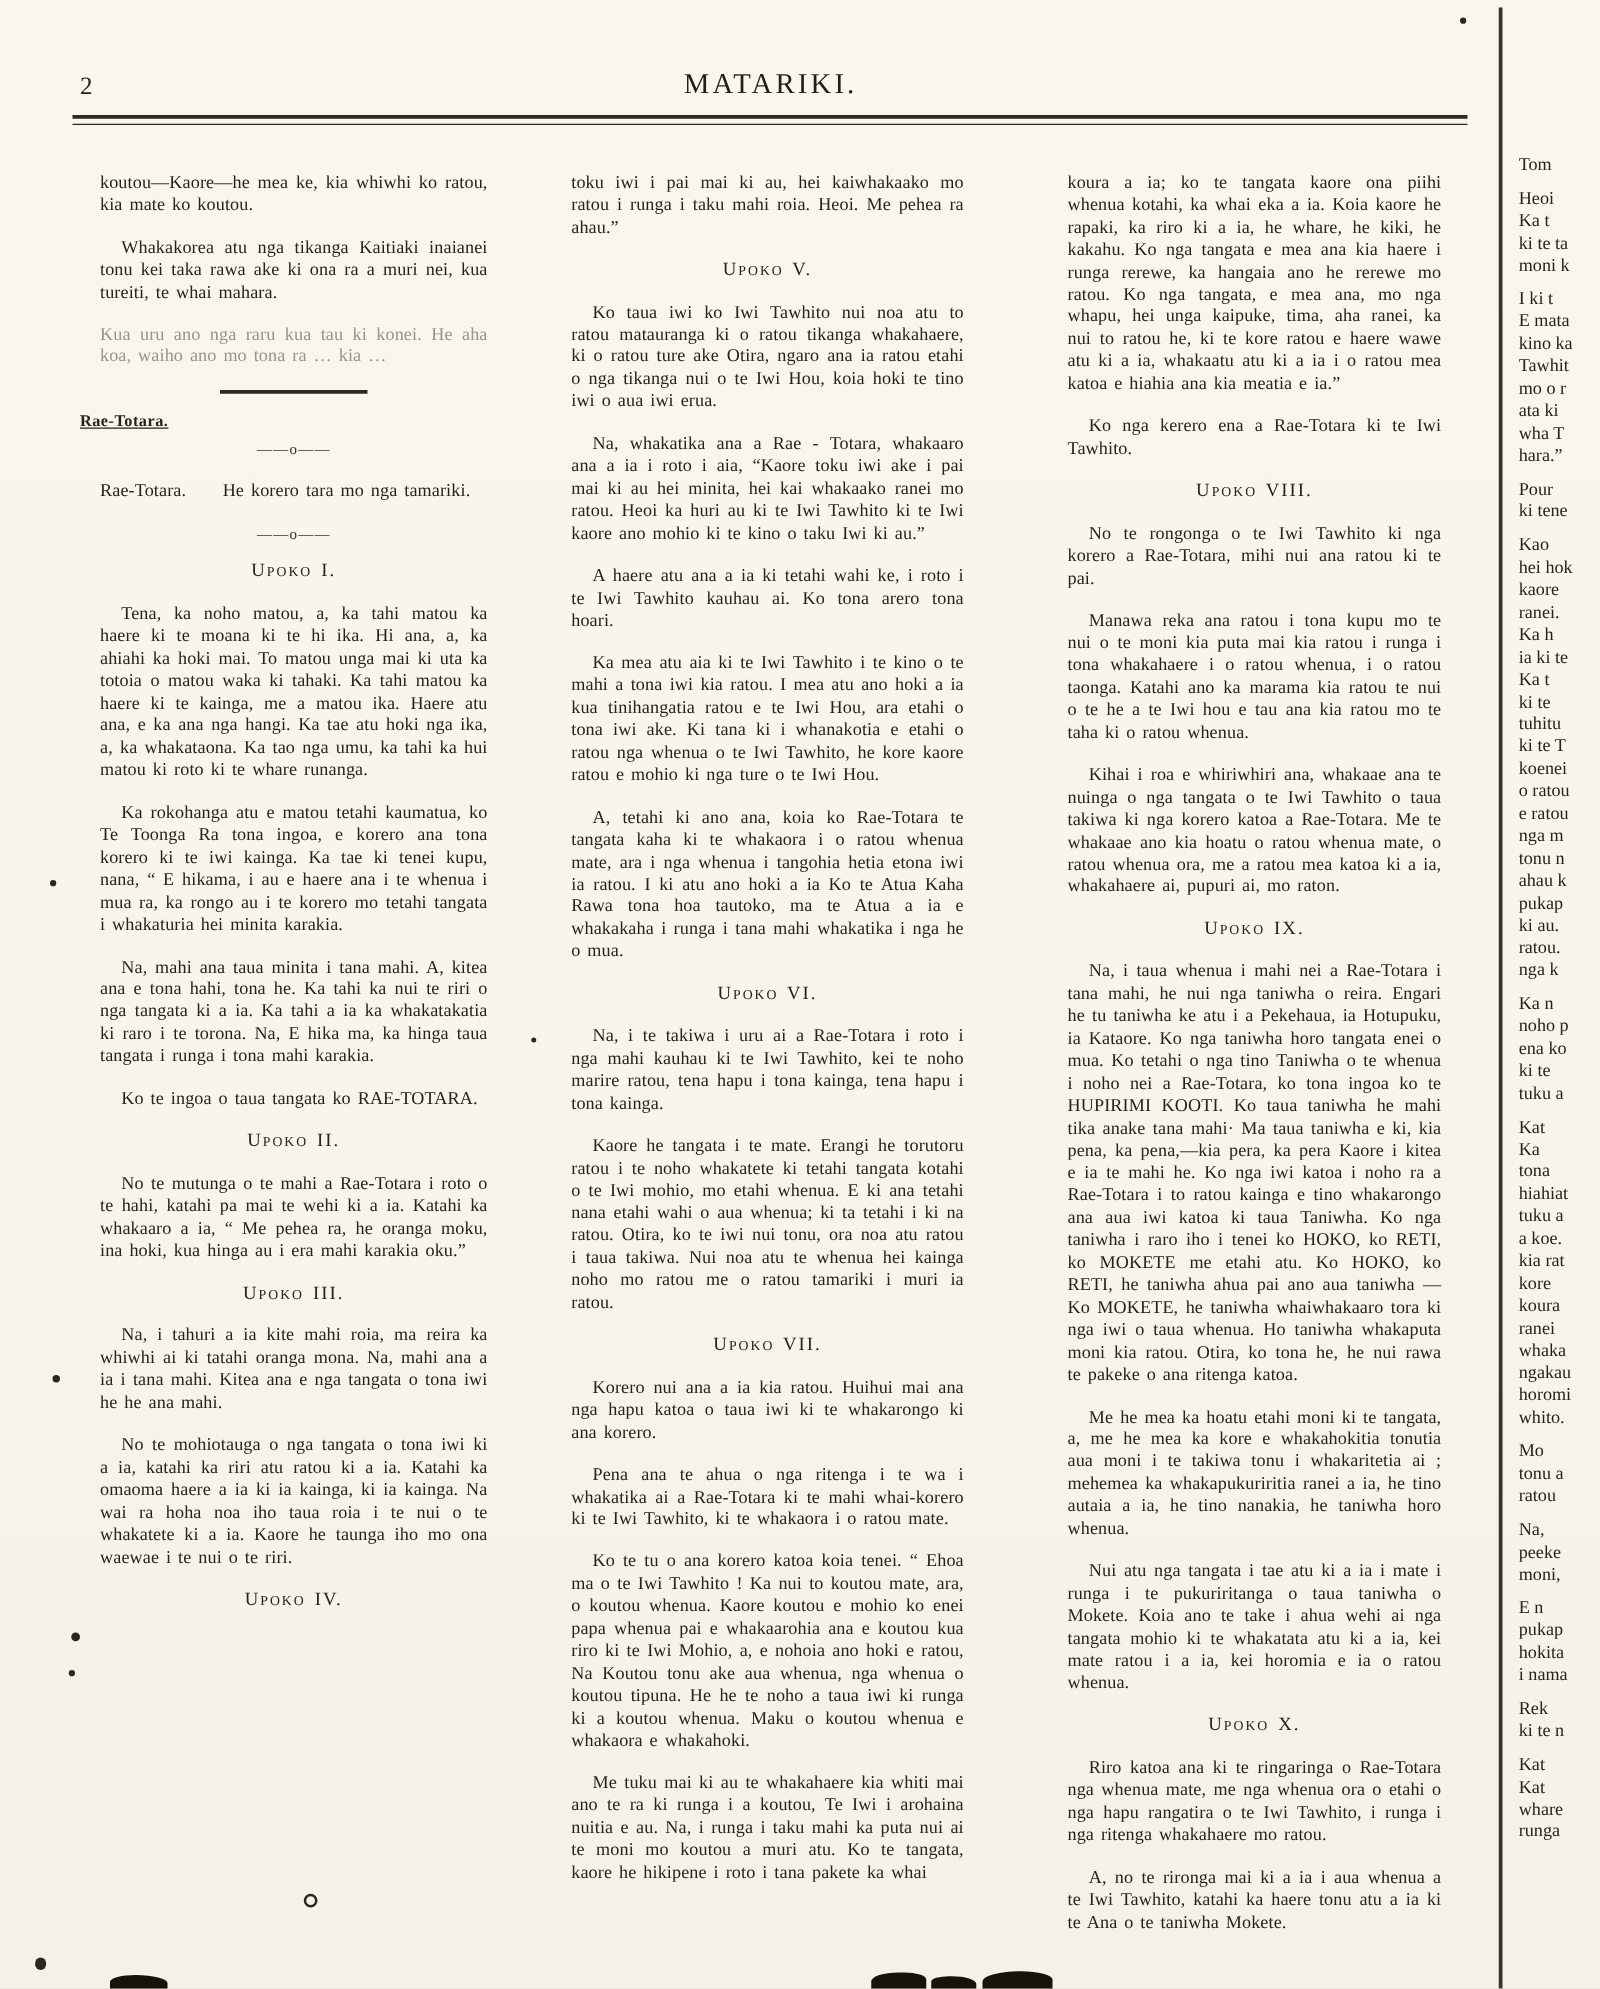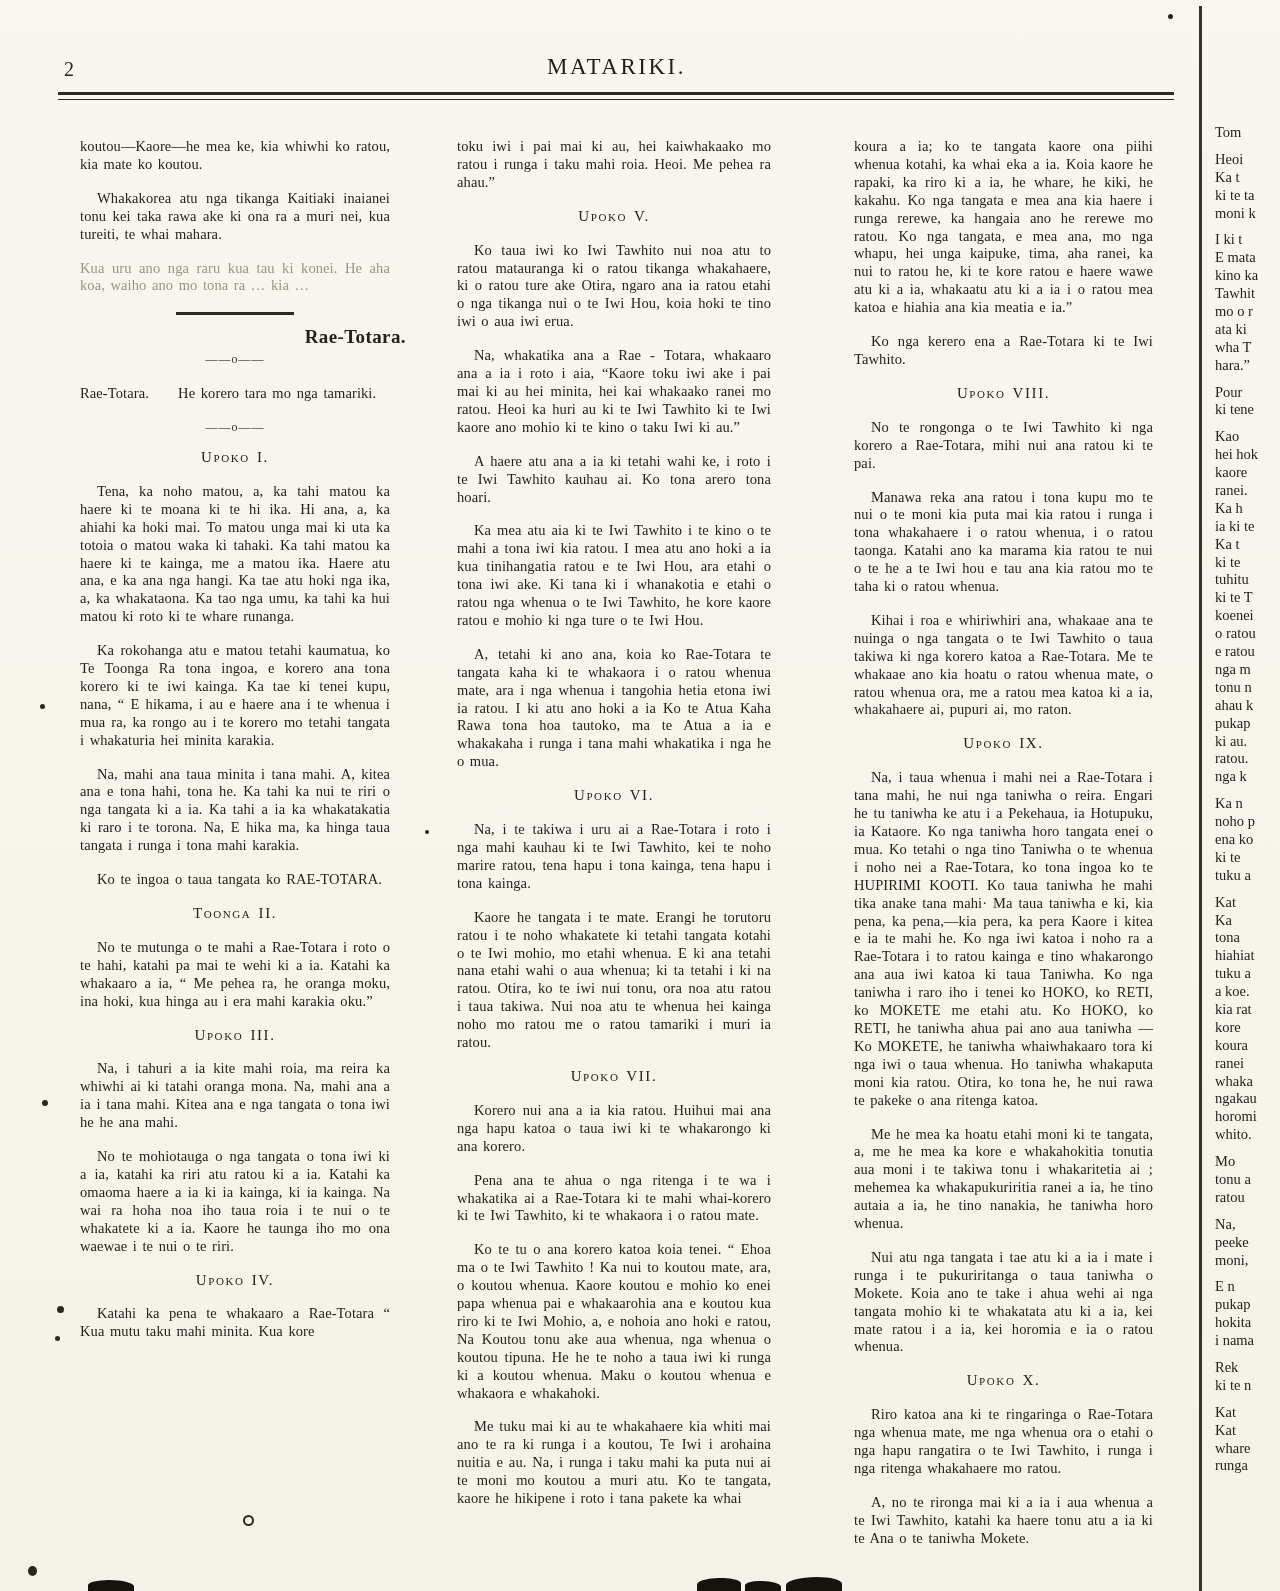--- a/index.html
+++ b/index.html
@@ -26,21 +26,21 @@
   .col1 { left:64px;  width:342px; }
   .col2 { left:441px; width:346px; }
   .col3 { left:838px; width:331px; }
   .para { margin:16px; text-indent:17px; }
   .para.noindent { text-indent:0; }
   .para.faded { color:#7a7262; opacity:0.75; }
   .upoko {
     margin:12px 0 7px; text-align:center; font-weight:normal;
     font-size:15px; font-variant:small-caps; letter-spacing:1.6px; text-indent:0;
   }
-  .sec-title { margin:13px 0 2px; text-align:right; font-size:19px; font-weight:bold; letter-spacing:0.4px; }
+  .sec-title { margin:13px 0 2px; text-align:left; font-size:13px; font-weight:bold; letter-spacing:0.4px;text-decoration:underline; }
   .sec-rule { width:118px; height:0; border-top:3px solid #2d2a23; margin:17px auto 9px; }
   .o-div { text-align:center; font-size:12px; letter-spacing:1px; margin:5px 0 4px; color:#332f27; }
   .vrule { position:absolute; left:1199px; top:6px; width:3px; height:1585px; background:#37332b; }
   .cutcol {
     position:absolute; left:1215px; top:124px; width:65px; height:1430px; overflow:hidden;
     font-size:14.5px; line-height:17.9px; white-space:nowrap;
   }
   .cut-line { height:17.9px; }
   .cut-line.gap { height:9px; }
   .speck { position:absolute; background:#2b2720; border-radius:50%; }
@@ -76,27 +76,26 @@
       <div class="sec-rule"></div>
       <h2 class="sec-title">Rae-Totara.</h2>
       <div class="o-div">——o——</div>
       <p class="para noindent">Rae-Totara.  He korero tara mo nga tamariki.</p>
       <div class="o-div">——o——</div>
       <h3 class="upoko">Upoko I.</h3>
       <p class="para">Tena, ka noho matou, a, ka tahi matou ka haere ki te moana ki te hi ika.  Hi ana, a, ka ahiahi ka hoki mai.  To matou unga mai ki uta ka totoia o matou waka ki tahaki.  Ka tahi matou ka haere ki te kainga, me a matou ika.  Haere atu ana, e ka ana nga hangi.  Ka tae atu hoki nga ika, a, ka whakataona.  Ka tao nga umu, ka tahi ka hui matou ki roto ki te whare runanga.</p>
       <p class="para">Ka rokohanga atu e matou tetahi kaumatua, ko Te Toonga Ra tona ingoa, e korero ana tona korero ki te iwi kainga. Ka tae ki tenei kupu, nana, “ E hikama, i au e haere ana i te whenua i mua ra, ka rongo au i te korero mo tetahi tangata i whakaturia hei minita karakia.</p>
       <p class="para">Na, mahi ana taua minita i tana mahi. A, kitea ana e tona hahi, tona he.  Ka tahi ka nui te riri o nga tangata ki a ia.  Ka tahi a ia ka whakatakatia ki raro i te torona. Na, E hika ma, ka hinga taua tangata i runga i tona mahi karakia.</p>
       <p class="para">Ko te ingoa o taua tangata ko RAE-TOTARA.</p>
-      <h3 class="upoko">Toonga II.</h3>
+      <h3 class="upoko">Upoko II.</h3>
       <p class="para">No te mutunga o te mahi a Rae-Totara i roto o te hahi, katahi pa mai te wehi ki a ia.  Katahi ka whakaaro a ia, “ Me pehea ra, he oranga moku, ina hoki, kua hinga au i era mahi karakia oku.”</p>
       <h3 class="upoko">Upoko III.</h3>
       <p class="para">Na, i tahuri a ia kite mahi roia, ma reira ka whiwhi ai ki tatahi oranga mona.  Na, mahi ana a ia i tana mahi.  Kitea ana e nga tangata o tona iwi he he ana mahi.</p>
       <p class="para">No te mohiotauga o nga tangata o tona iwi ki a ia, katahi ka riri atu ratou ki a ia. Katahi ka omaoma haere a ia ki ia kainga, ki ia kainga.  Na wai ra hoha noa iho taua roia i te nui o te whakatete ki a ia.  Kaore he taunga iho mo ona waewae i te nui o te riri.</p>
       <h3 class="upoko">Upoko IV.</h3>
-      <p class="para">Katahi ka pena te whakaaro a Rae-Totara “ Kua mutu taku mahi minita.  Kua kore</p>
     </div>
   <div class="col col2">
       <p class="para noindent">toku iwi i pai mai ki au, hei kaiwhakaako mo ratou i runga i taku mahi roia.  Heoi. Me pehea ra ahau.”</p>
       <h3 class="upoko">Upoko V.</h3>
       <p class="para">Ko taua iwi ko Iwi Tawhito nui noa atu to ratou matauranga ki o ratou tikanga whakahaere, ki o ratou ture ake  Otira, ngaro ana ia ratou etahi o nga tikanga nui o te Iwi Hou, koia hoki te tino iwi o aua iwi erua.</p>
       <p class="para">Na, whakatika ana a Rae - Totara, whakaaro ana a ia i roto i aia, “Kaore toku iwi ake i pai mai ki au hei minita, hei kai whakaako ranei mo ratou.  Heoi ka huri au ki te Iwi Tawhito ki te Iwi kaore ano mohio ki te kino o taku Iwi ki au.”</p>
       <p class="para">A haere atu ana a ia ki tetahi wahi ke, i roto i te Iwi Tawhito kauhau ai.  Ko tona arero tona hoari.</p>
       <p class="para">Ka mea atu aia ki te Iwi Tawhito i te kino o te mahi a tona iwi kia ratou.  I mea atu ano hoki a ia kua tinihangatia ratou e te Iwi Hou, ara etahi o tona iwi ake.  Ki tana ki i whanakotia e etahi o ratou nga whenua o te Iwi Tawhito, he kore kaore ratou e mohio ki nga ture o te Iwi Hou.</p>
       <p class="para">A, tetahi ki ano ana, koia ko Rae-Totara te tangata kaha ki te whakaora i o ratou whenua mate, ara i nga whenua i tangohia hetia etona iwi ia ratou.  I ki atu ano hoki a ia Ko te Atua Kaha Rawa tona hoa tautoko, ma te Atua a ia e whakakaha i runga i tana mahi whakatika i nga he o mua.</p>
       <h3 class="upoko">Upoko VI.</h3>

